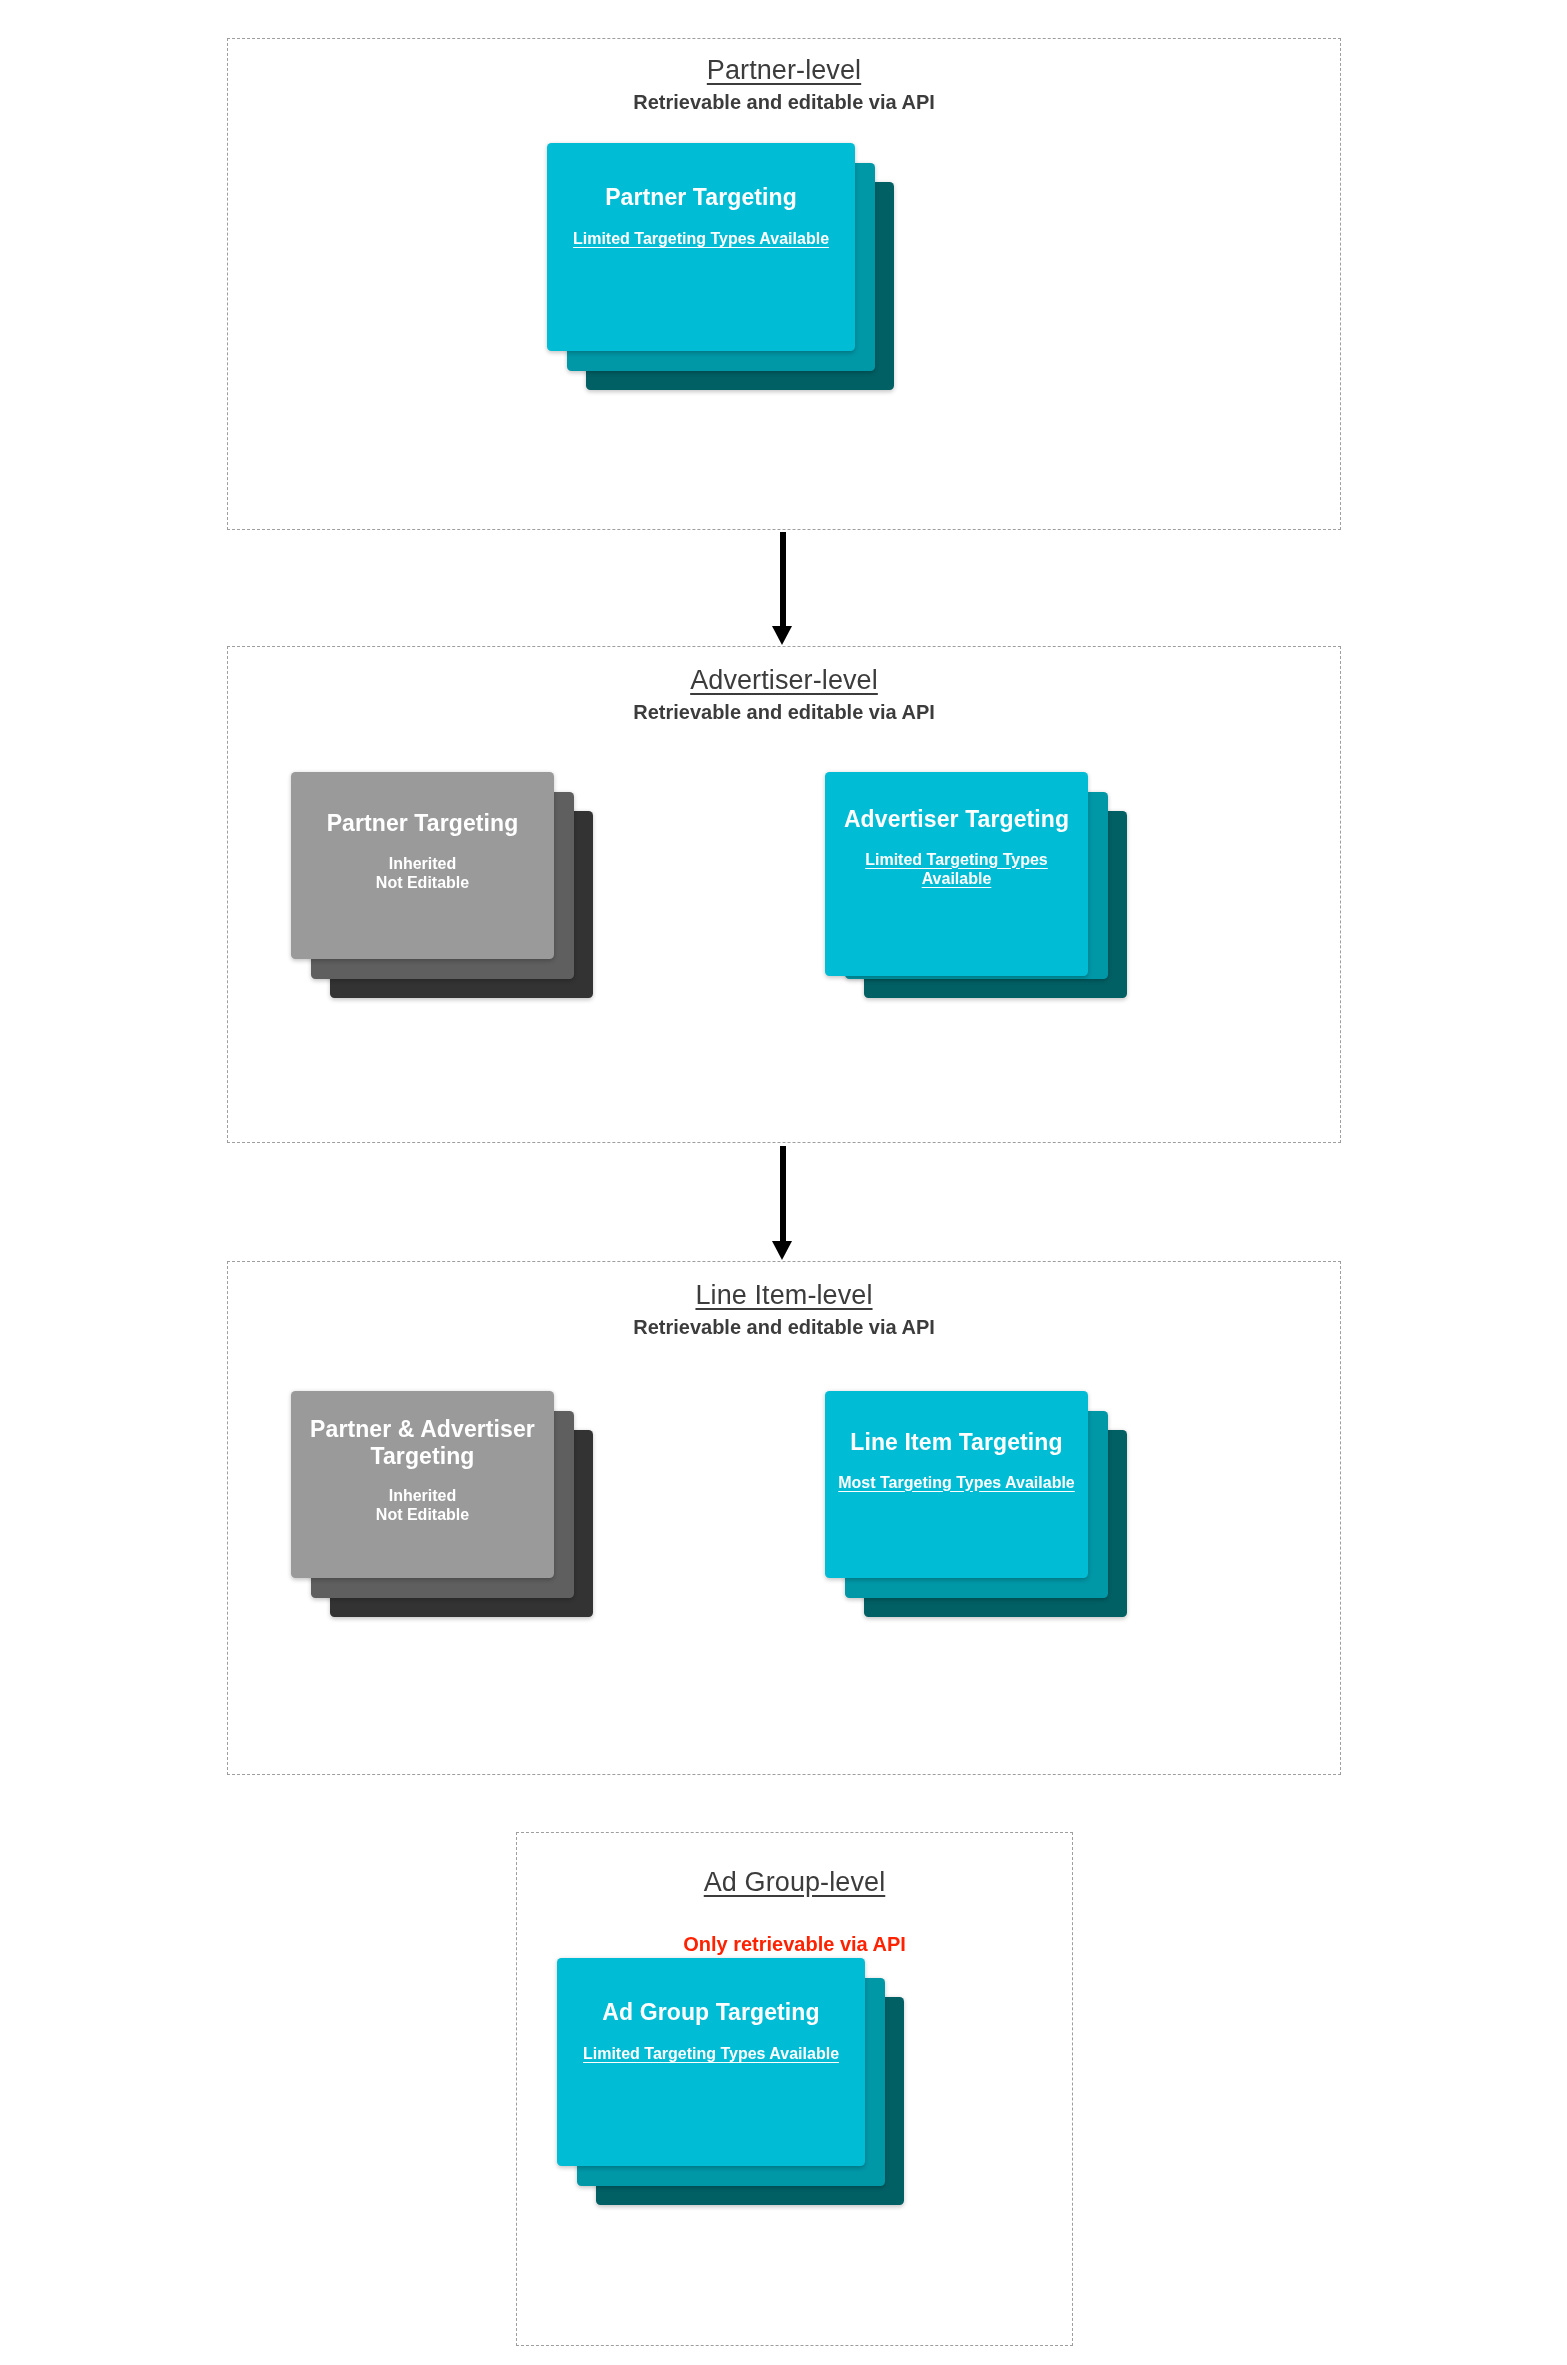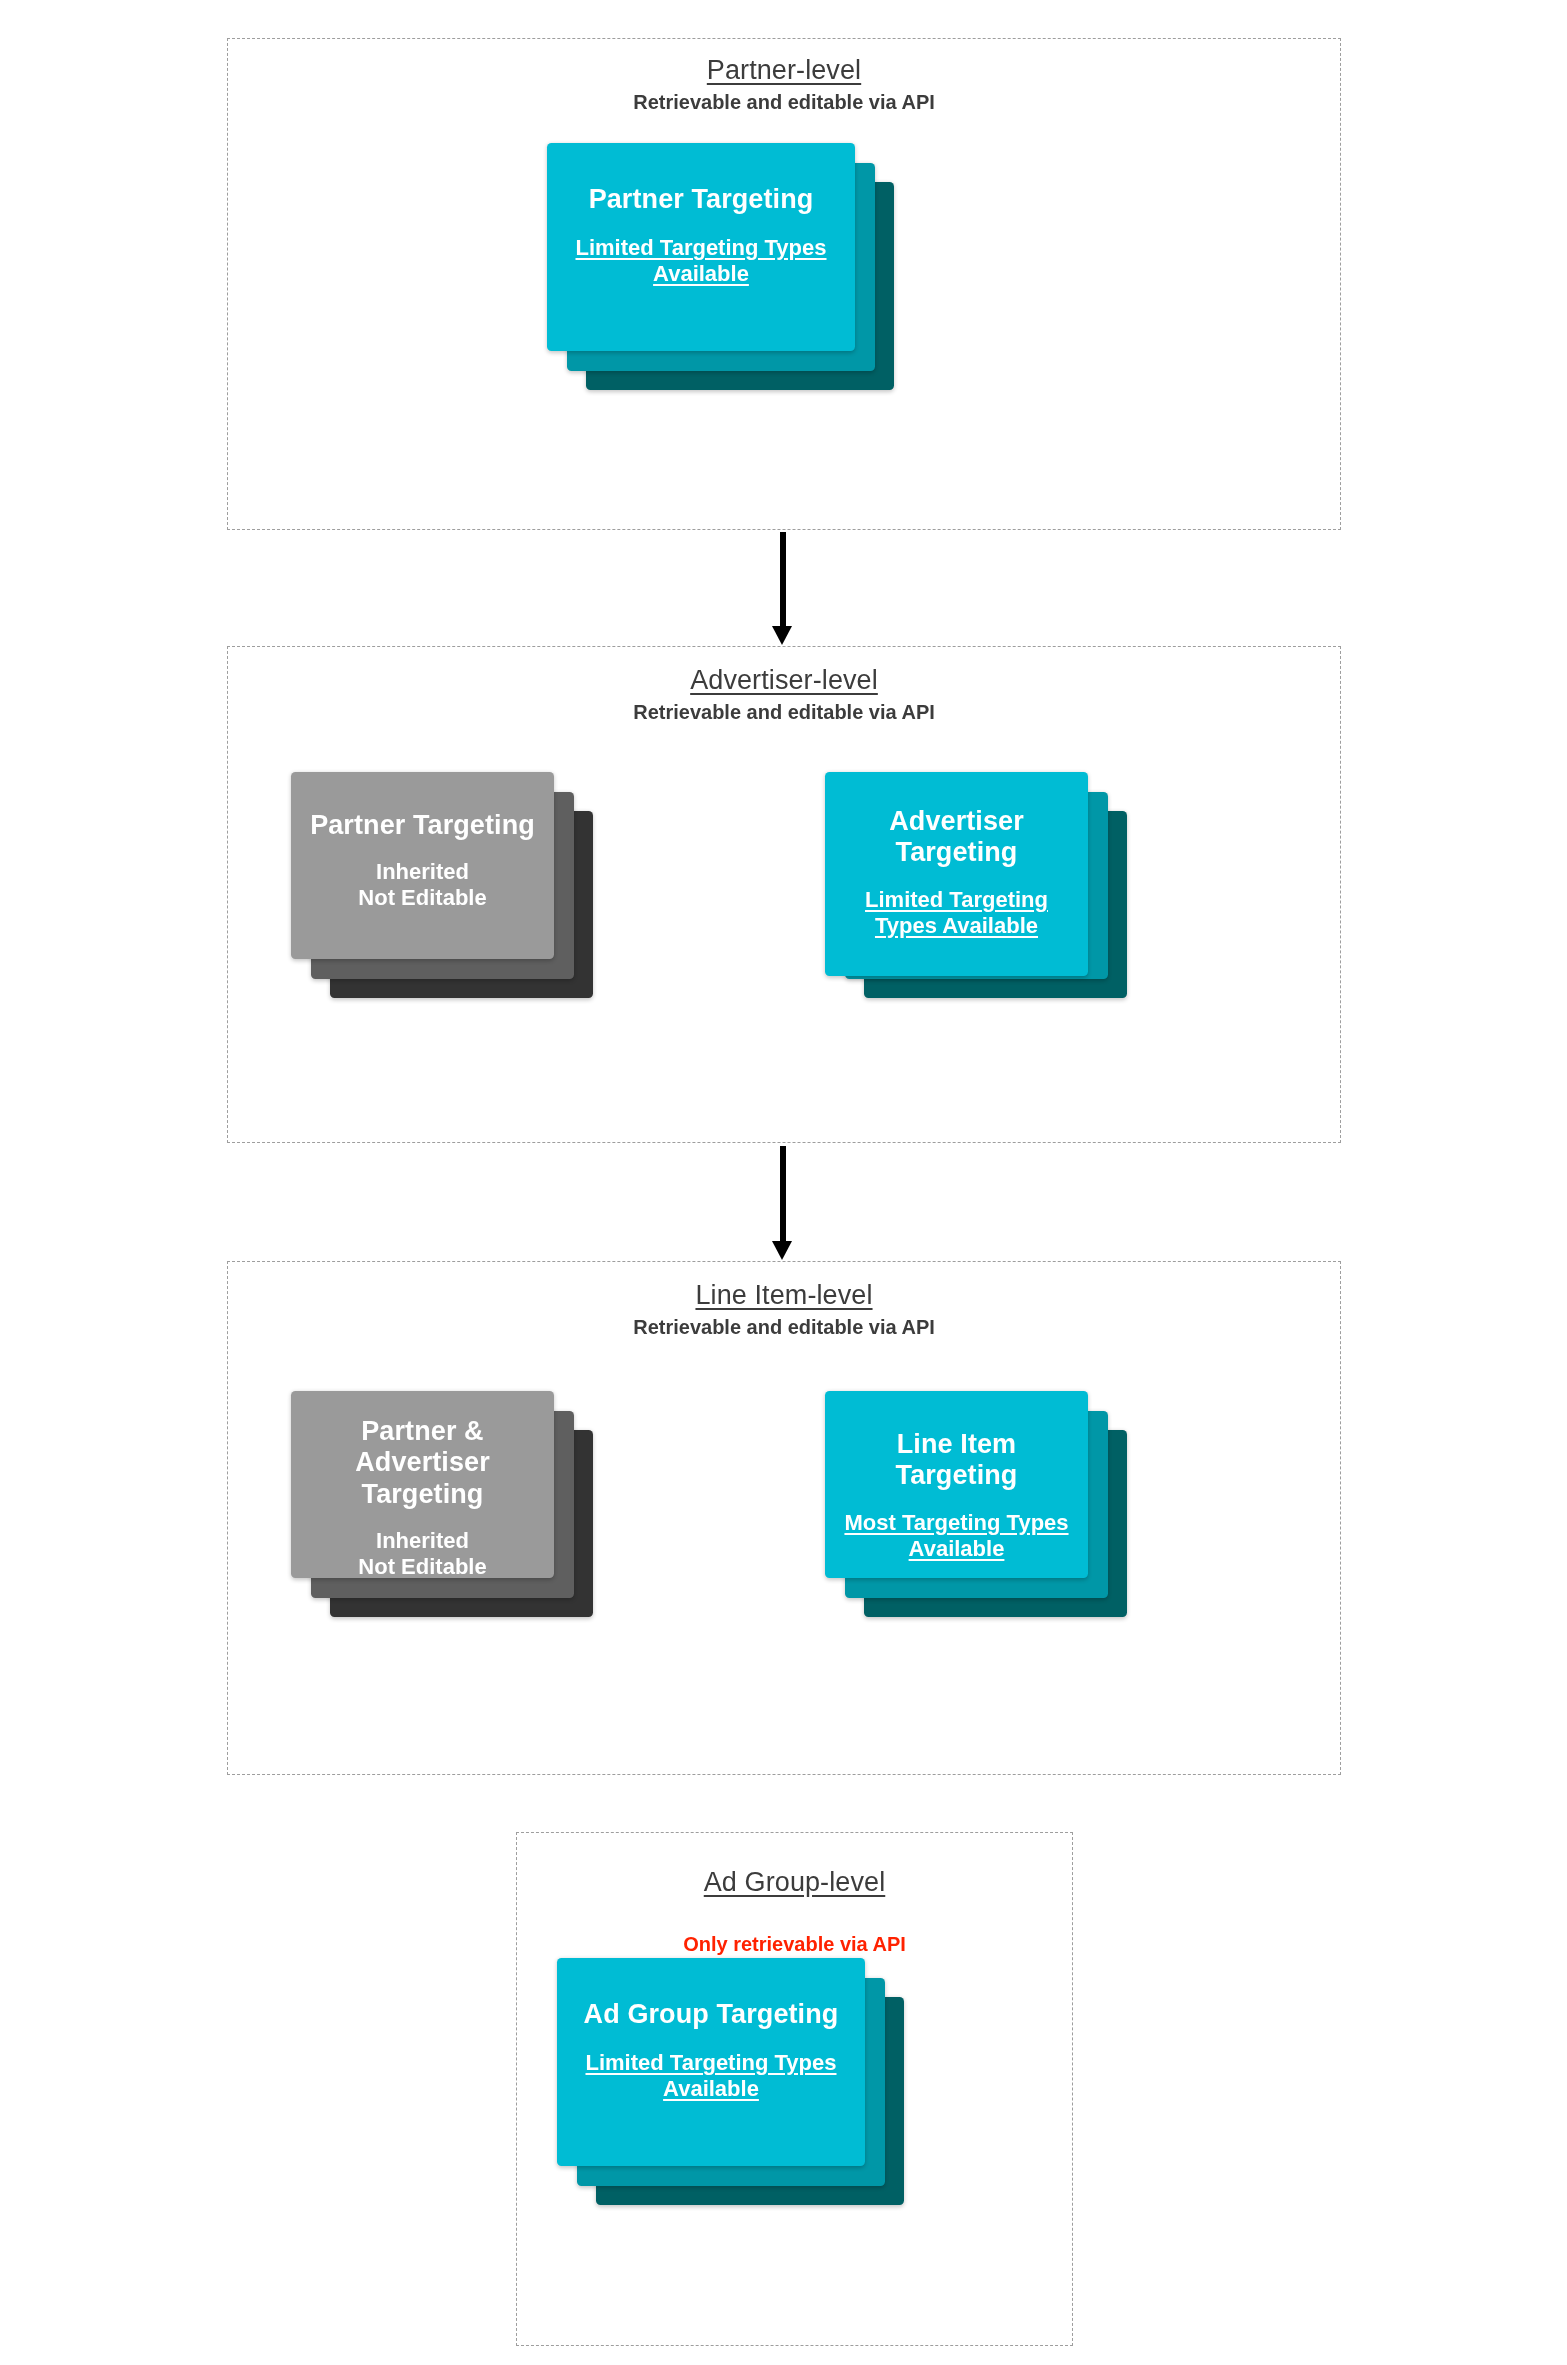--- a/index.html
+++ b/index.html
@@ -99,28 +99,28 @@
     display: flex;
     flex-direction: column;
     align-items: center;
     justify-content: flex-start;
     box-sizing: border-box;
     text-align: center;
     color: #ffffff;
     pointer-events: none;
   }
   .card-title {
-    font-size: 27px;
+    font-size: 23px;
     font-weight: 700;
     line-height: 1.16;
     letter-spacing: 0.1px;
     padding: 0 16px;
   }
   .card-note {
-    font-size: 22px;
+    font-size: 16px;
     font-weight: 700;
     line-height: 1.18;
     padding: 0 12.5px;
   }
   .card-note.underlined {
     text-decoration: underline;
     text-underline-offset: 2.7px;
   }
 
   

